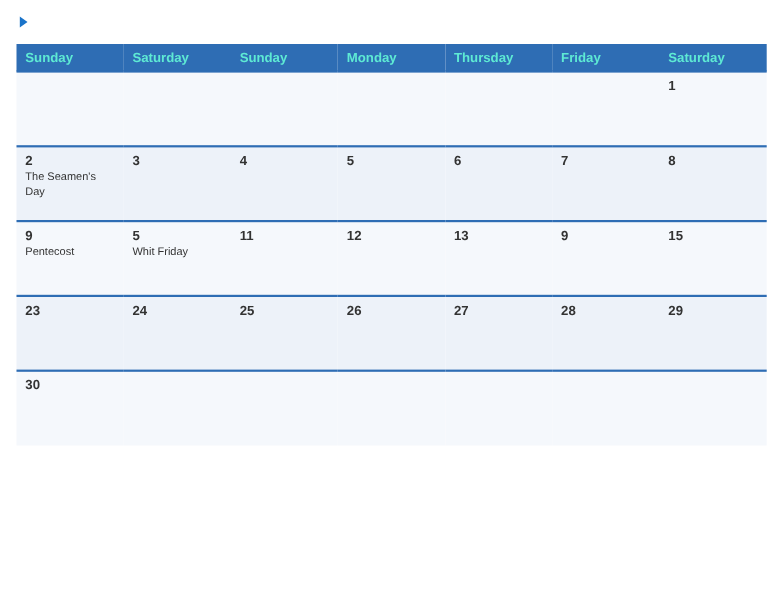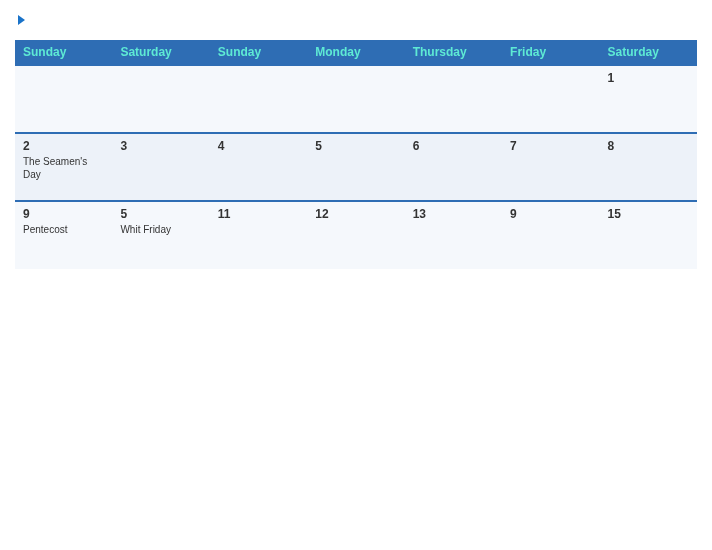--- a/index.html
+++ b/index.html
@@ -203,14 +203,48 @@
         <td>
           <span class="day-number">13</span>
         </td>
         <td>
           <span class="day-number">9</span>
         </td>
         <td>
           <span class="day-number">15</span>
         </td>
       </tr>
+      <tr>
+        <td>
+          <span class="day-number">23</span>
+        </td>
+        <td>
+          <span class="day-number">24</span>
+        </td>
+        <td>
+          <span class="day-number">25</span>
+        </td>
+        <td>
+          <span class="day-number">26</span>
+        </td>
+        <td>
+          <span class="day-number">27</span>
+        </td>
+        <td>
+          <span class="day-number">28</span>
+        </td>
+        <td>
+          <span class="day-number">29</span>
+        </td>
+      </tr>
+      <tr class="last-row">
+        <td>
+          <span class="day-number">30</span>
+        </td>
+        <td></td>
+        <td></td>
+        <td></td>
+        <td></td>
+        <td></td>
+        <td></td>
+      </tr>
     </tbody>
 </table>
 
 </body></html>

